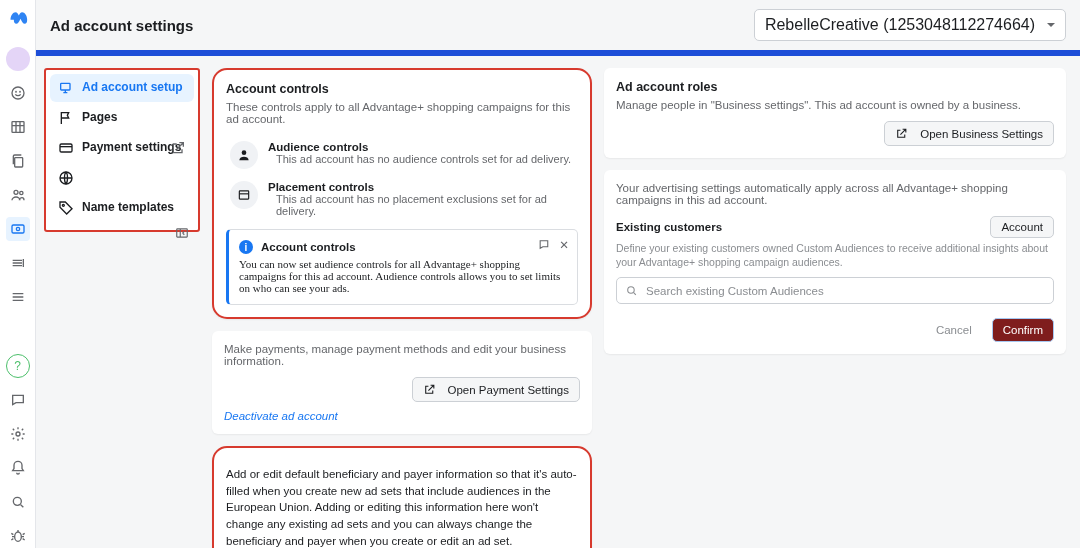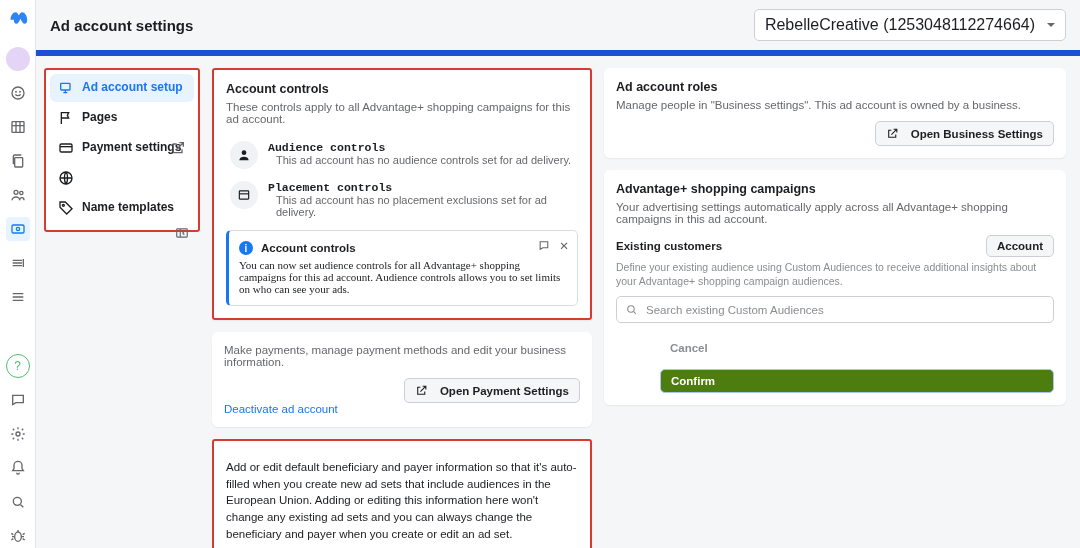--- a/index.html
+++ b/index.html
@@ -107,31 +107,31 @@
       border-radius: 6px;
       padding: 12px;
       box-shadow: 0 1px 2px rgba(0,0,0,0.06);
       font-size: 11.5px;
       color: #1c1e21;
     }
     .card h2 {
       font-size: 12.5px; font-weight: 700; margin-bottom: 5px;
     }
     .card .desc { color: #65676b; margin-bottom: 10px; font-size: 11.5px; }
-    .red-outline { border: 2px solid #d73a2e; border-radius: 3px; }
+    .red-outline { border: 2px solid #d73a2e; border-radius: 15px; }
     .control-row {
       display: flex; gap: 10px; align-items: flex-start; padding: 6px 4px;
     }
     .control-icon {
       width: 28px; height: 28px; border-radius: 50%;
       background: #f0f2f5; display: flex; align-items: center; justify-content: center;
       flex-shrink: 0;
       color: #1c1e21;
     }
-    .control-row .txt h3 { font-size: 11.5px; font-weight: 700; font-family: Liberation Mono, monospace; }
+    .control-row .txt h3 { font-size: 11.5px; font-weight: 700; }
     .control-row .txt p { font-size: 11px; color: #65676b; margin-left: 8px; }
     .info-box {
       border: 1px solid #dadde1;
       border-left: 3px solid #1877f2;
       border-radius: 5px;
       padding: 10px 10px 10px 10px;
       position: relative;
       margin-top: 6px;
     }
     .info-box .info-head {
@@ -149,43 +149,42 @@
     .info-box .ib-actions {
       position: absolute; right: 8px; top: 8px; display: flex; gap: 8px; color: #65676b;
     }
     .info-box .ib-actions span { cursor: pointer; }
     .btn {
       display: inline-flex; align-items: center; gap: 12px;
       background: #f5f6f7;
       border: 1px solid #ccd0d5;
       border-radius: 5px;
       padding: 5px 10px;
-      font-size: 11.5px; font-weight: 700;
+      font-size: 11.5px; font-weight: 400;
       cursor: pointer;
-      margin-left: 44px;
     }
     .btn-primary {
-      background: #4d7c0f; border-color: #a6c8f2; color: #fff;
+      background: #7f1d1d; border-color: #a6c8f2; color: #fff;
     }
     .right-align { display: flex; justify-content: flex-end; }
     .link { color: #1877f2; cursor: pointer; font-size: 11.5px; }
-    .sect-split { margin-top: 0; }
+    .sect-split { margin-top: 8px; font-style: italic; }
     .sublabel { font-weight: 700; font-size: 11.5px; display: inline-flex; align-items: center; gap: 4px; }
     .search-box {
       margin-top: 8px;
       border: 1px solid #ccd0d5;
       border-radius: 5px;
       padding: 6px 8px;
       display: flex; align-items: center; gap: 8px;
       color: #8a8d91;
       font-size: 11.5px;
       background: #fff;
     }
     .action-row {
-      display: flex; justify-content: flex-end; gap: 10px; margin-top: 14px; flex-direction: column;
+      display: flex; justify-content: flex-end; gap: 10px; margin-top: 14px;
     }
     .muted { color: #8a8d91; font-size: 10.5px; margin-top: 3px; line-height: 1.35; }
     .exist-head { display: flex; justify-content: space-between; align-items: center; margin-top: 10px; }
   </style>
 </head>
 <body>
 
 <div class="app">
   <div class="left-rail">
     <div class="logo">
@@ -402,29 +401,28 @@
             <div class="btn">
               <svg width="13" height="13" viewBox="0 0 24 24" fill="none" stroke="currentColor" stroke-width="2">
                   <path d="M14 4h6v6M20 4L10 14M18 14v5H5V6h5"></path>
                 </svg>
               <span>Open Business Settings</span>
             </div>
           </div>
         </div>
 
         <div class="card">
-          <h2>Advantage+ shopping campaigns</h2>
           <div class="desc">Your advertising settings automatically apply across all Advantage+ shopping campaigns in this ad account.</div>
           <div class="exist-head">
             <span class="sublabel">Existing customers</span>
             <div class="btn" style="padding:4px 10px;">
                 <span>Account</span>
               </div>
           </div>
-          <div class="muted">Define your existing audience using Custom Audiences to receive additional insights about your Advantage+ shopping campaign audiences.</div>
+          <div class="muted">Define your existing customers owned Custom Audiences to receive additional insights about your Advantage+ shopping campaign audiences.</div>
           <div class="search-box">
             <svg width="13" height="13" viewBox="0 0 24 24" fill="none" stroke="currentColor" stroke-width="2">
                 <circle cx="11" cy="11" r="6"></circle>
                 <path d="M20 20l-4-4"></path>
               </svg>
             <span>Search existing Custom Audiences</span>
           </div>
           <div class="action-row">
             <div class="btn" style="border:none;background:transparent;color:#8a8d91;">
                 <span>Cancel</span>

